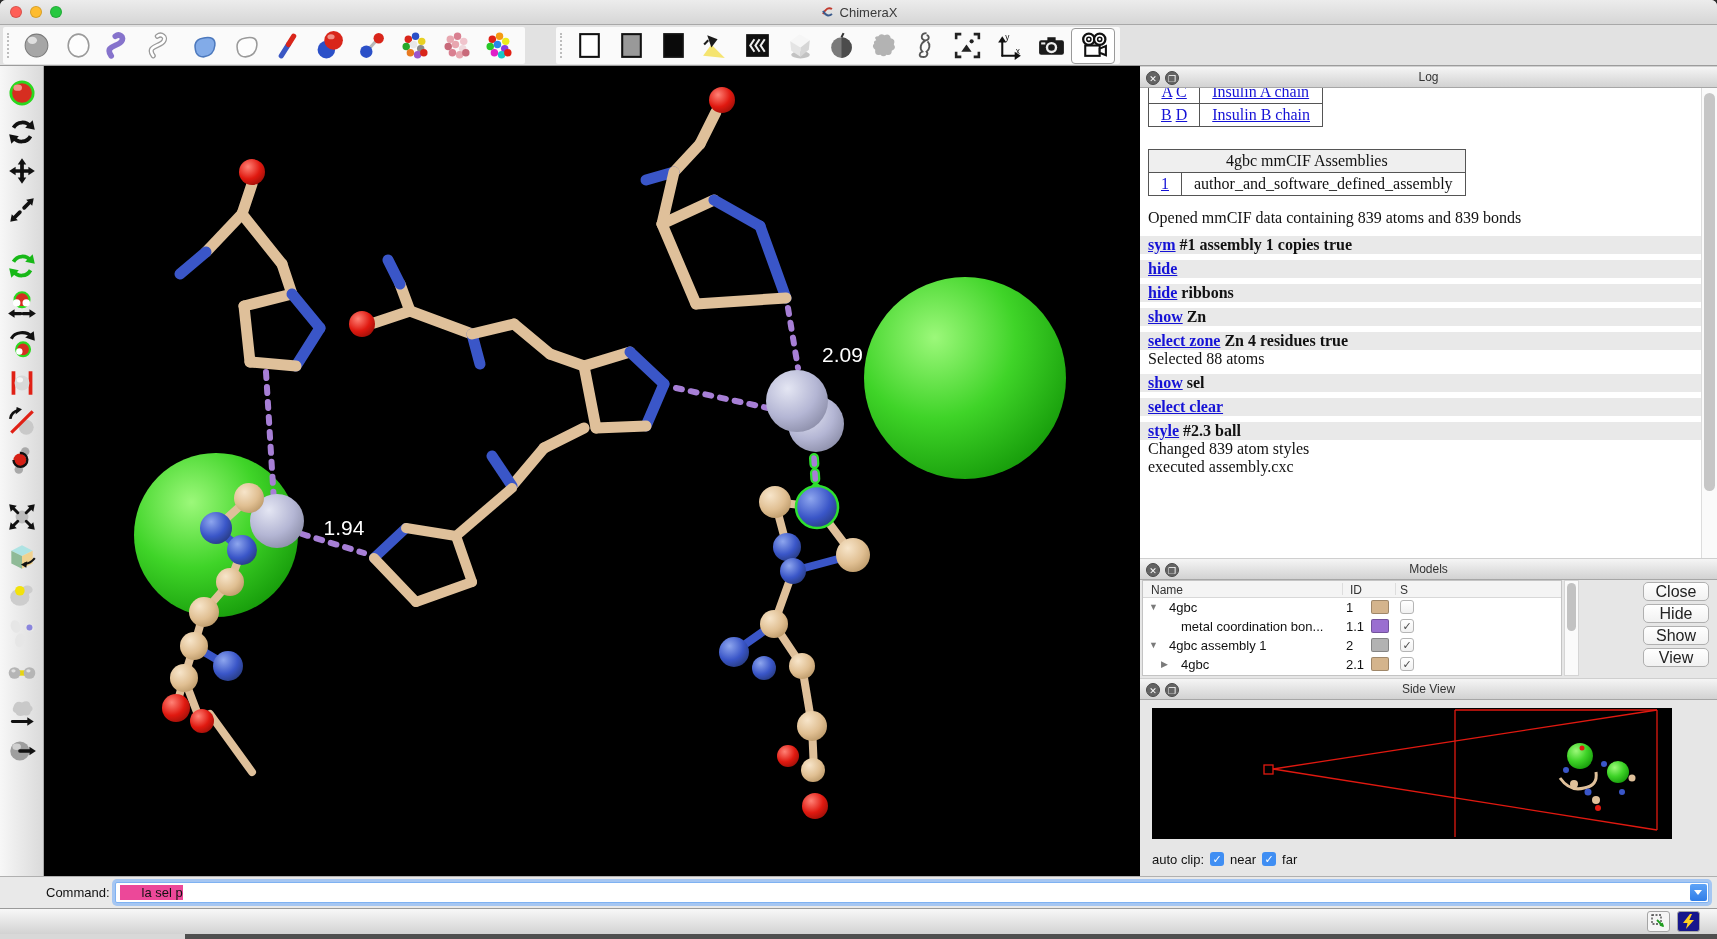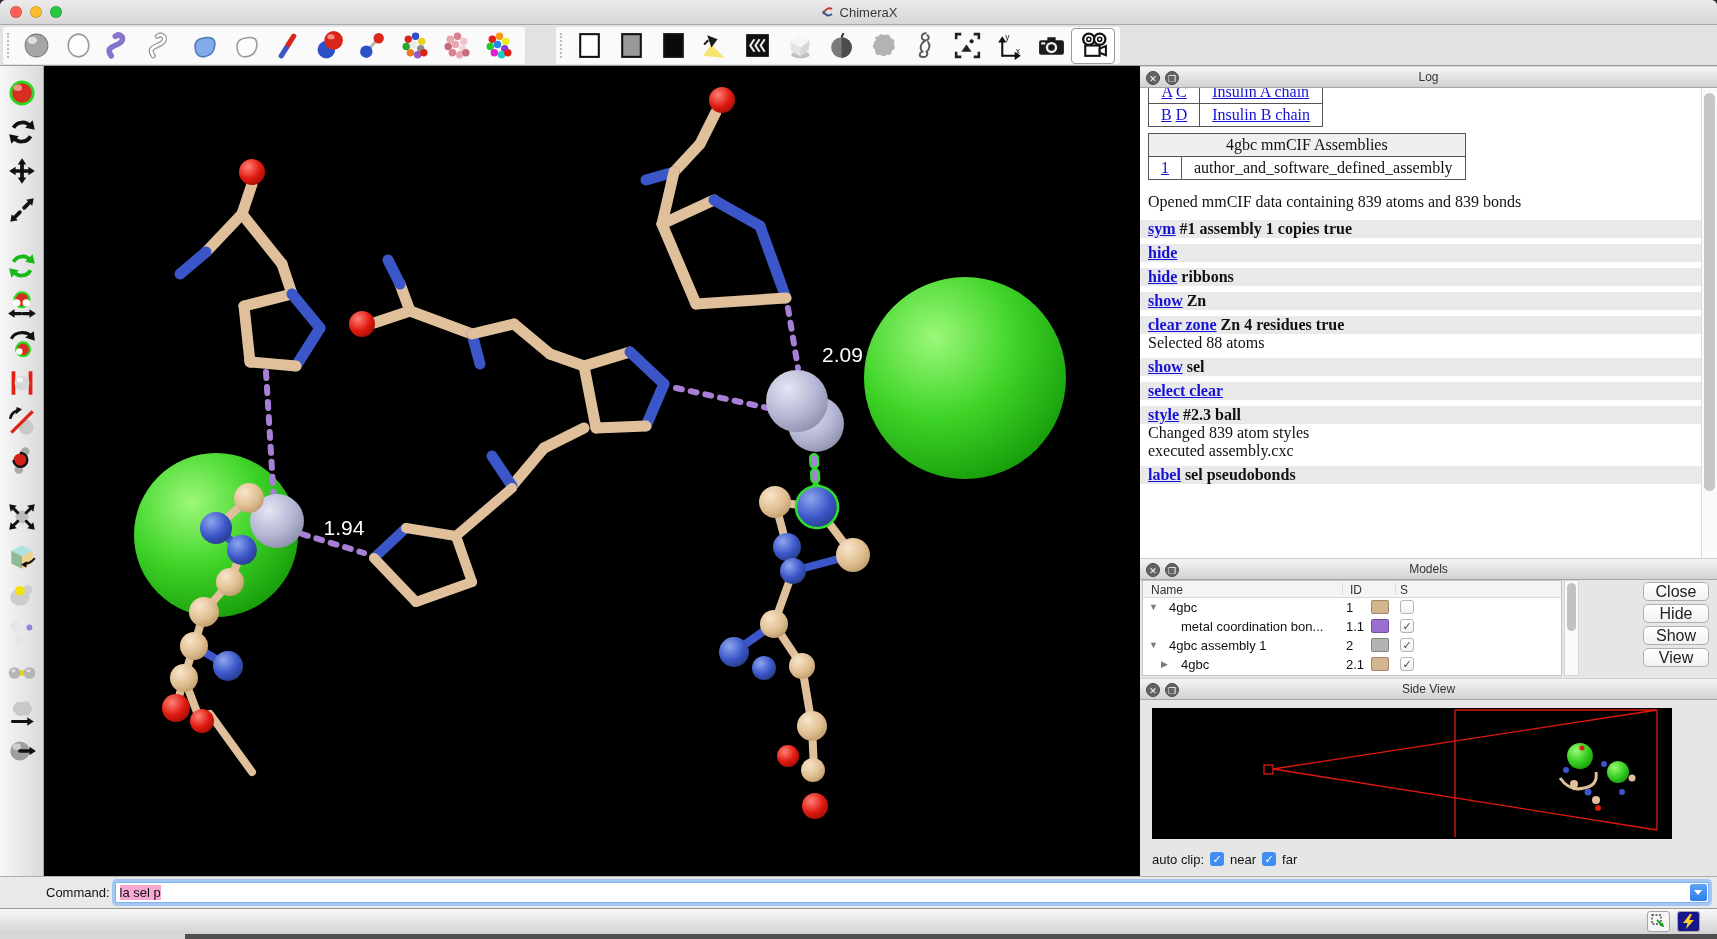--- a/index.html
+++ b/index.html
@@ -41,21 +41,21 @@
 
   
   .log{position:absolute;top:0;left:0;width:577px;height:492px;}
   .log-body{position:absolute;top:22px;bottom:0;left:0;right:16px;background:#fff;overflow:hidden;font-family:"Liberation Serif",serif;font-size:16px;color:#111;}
   .log-scroll{position:absolute;right:0;top:22px;bottom:0;width:16px;background:#fafafa;border-left:1px solid #ddd;}
   .log-thumb{position:absolute;left:2px;right:2px;top:5px;height:398px;background:#c6c6c6;border-radius:7px;}
   table.logtab{border-collapse:collapse;margin-left:8px;}
   table.logtab td,table.logtab th{border:1px solid #555;padding:2px 12px;font-weight:normal;}
   table.logtab td.cc{text-align:center;}
   .chaintab{margin-top:-8px;}
-  .asmtab{margin-top:6px;}
+  .asmtab{margin-top:22px;}
   .asmtab th{font-weight:bold;background:#efefef;}
   a.loglink{color:#1512d6;text-decoration:underline;}
   .log-text{padding:3px 8px;margin-top:10px;}
   .log-cmd{background:#e9e9e9;padding:0 8px;margin-top:6px;font-weight:bold;}
   .log-out{padding:0 8px;}
 
   
   .models{position:absolute;top:492px;left:0;width:577px;height:120px;}
   .models-body{position:absolute;top:22px;bottom:0;left:0;right:0;background:#e6e6e6;}
   .mlist{position:absolute;left:2px;top:0;bottom:2px;width:420px;background:#fff;border:1px solid #c4c4c4;overflow:hidden;}
@@ -77,21 +77,21 @@
   
   .sideview{position:absolute;top:612px;left:0;width:577px;height:198px;}
   .sv-body{position:absolute;top:22px;bottom:0;left:0;right:0;background:#e6e6e6;}
   .sv-canvas{position:absolute;left:12px;top:8px;width:520px;height:131px;background:#000;}
   .autoclip{position:absolute;left:12px;top:148px;height:22px;display:flex;align-items:center;gap:6px;font-size:13px;color:#111;}
   .svcb{width:14px;height:14px;background:#3f8ef3;border-radius:3px;color:#fff;font-size:11px;line-height:14px;text-align:center;}
 
   
   .cmdbar{position:absolute;top:876px;left:0;width:1717px;height:32px;background:#e9e9e9;border-top:1px solid #b0b0b0;display:flex;align-items:center;padding-left:46px;font-size:13px;color:#111;}
   .cmd-input{position:relative;margin-left:5px;width:1594px;height:21px;background:#fff;border:1px solid #7fb2f2;box-shadow:0 0 0 3px rgba(110,170,250,.55);border-radius:2px;font-size:13px;line-height:19px;padding-left:4px;color:#111;}
-  .selhl{background:#f9a8d4;}
+  .selhl{background:#ec4899;padding-left:22px;}
   .cmd-drop{position:absolute;right:1px;top:1px;bottom:1px;width:17px;background:linear-gradient(#5ea3f7,#2f7de8);border-radius:2px;display:flex;align-items:center;justify-content:center;}
   .cmd-drop b{width:0;height:0;border-left:4px solid transparent;border-right:4px solid transparent;border-top:5px solid #fff;}
 
   
   .statusbar{position:absolute;top:908px;left:0;width:1717px;height:26px;background:linear-gradient(#f8f8f8,#d2d2d2);border-top:1px solid #9a9a9a;}
   .sbtn{position:absolute;top:2px;width:23px;height:21px;border:1px solid #a5a5a5;border-radius:3px;background:#f5f5f5;display:flex;align-items:center;justify-content:center;}
   .sbtn svg{width:17px;height:17px;}
   .sbtn.dark{background:#17178c;}
   .bottomstrip-l{position:absolute;top:934px;left:0;width:185px;height:5px;background:#d8d8d8;}
   .bottomstrip-r{position:absolute;top:934px;left:185px;right:0;height:5px;background:#4f4f4f;}
@@ -655,28 +655,27 @@
                   <td class="cc"><a class="loglink" href="#">1</a></td>
                   <td>author_and_software_defined_assembly</td>
                 </tr>
               </tbody>
             </table>
             <div class="log-text">Opened mmCIF data containing 839 atoms and 839 bonds</div>
             <div class="log-cmd"><a class="loglink" href="#">sym</a> <span>#1 assembly 1 copies true</span></div>
             <div class="log-cmd"><a class="loglink" href="#">hide</a></div>
             <div class="log-cmd"><a class="loglink" href="#">hide</a> <span>ribbons</span></div>
             <div class="log-cmd"><a class="loglink" href="#">show</a> <span>Zn</span></div>
-            <div class="log-cmd"><a class="loglink" href="#">clear zone</a> <span>Zn 4 residues true</span></div>
+            <div class="log-cmd"><a class="loglink" href="#">select zone</a> <span>Zn 4 residues true</span></div>
             <div class="log-out">Selected 88 atoms</div>
             <div class="log-cmd"><a class="loglink" href="#">show</a> <span>sel</span></div>
             <div class="log-cmd"><a class="loglink" href="#">select clear</a></div>
             <div class="log-cmd"><a class="loglink" href="#">style</a> <span>#2.3 ball</span></div>
             <div class="log-out">Changed 839 atom styles</div>
             <div class="log-out">executed assembly.cxc</div>
-            <div class="log-cmd"><a class="loglink" href="#">label</a> <span>sel pseudobonds</span></div>
           </div>
         <div class="log-scroll">
             <div class="log-thumb"></div>
           </div>
       </div>
 
       <div class="models">
         <div class="panel-title">
           <div class="pbtns">
             <div class="pbtn">✕</div>

